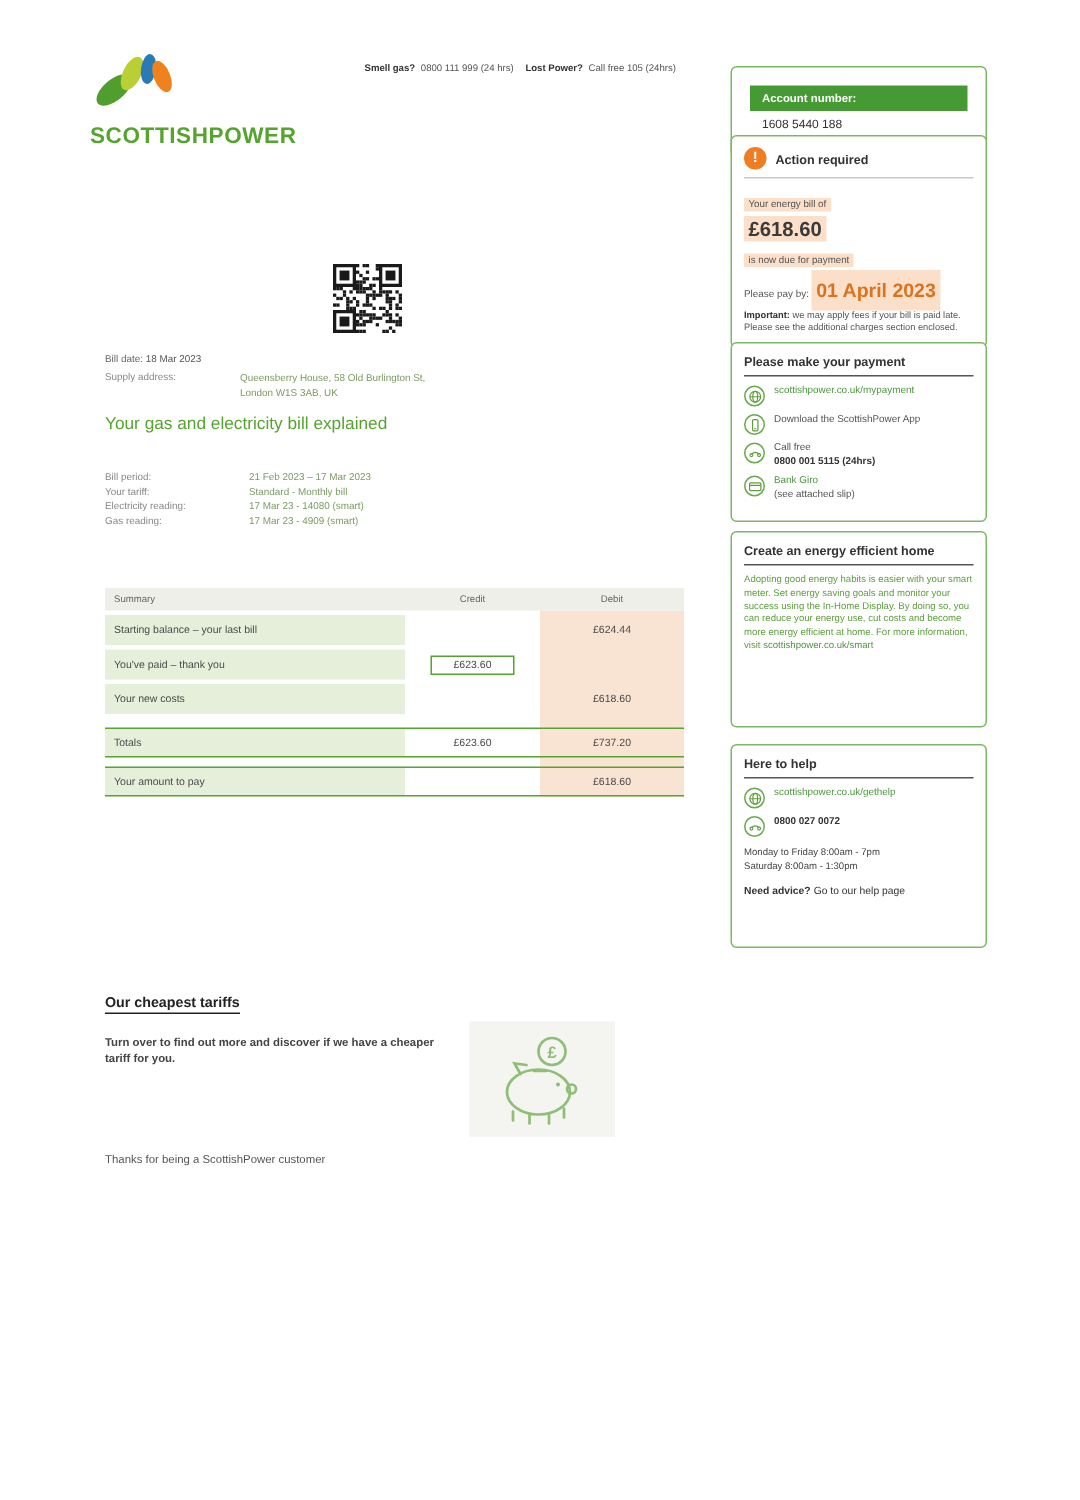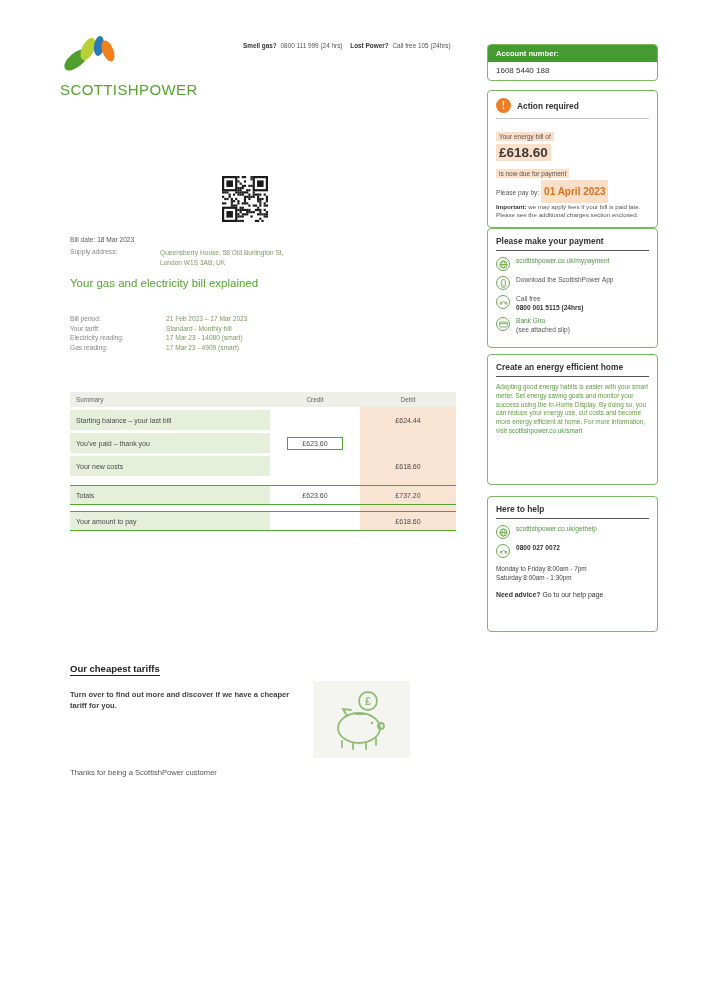--- a/index.html
+++ b/index.html
@@ -2,21 +2,21 @@
 <html><head>
 <meta charset="utf-8">
 <style>
   * { margin:0; padding:0; box-sizing:border-box; }
   html,body { background:#ffffff; }
   body { font-family:"Liberation Sans", sans-serif; color:#333; }
   .page { position:relative; width:720px; height:1000px; background:#fff; overflow:hidden; }
 
   
   .logo { position:absolute; left:60px; top:34px; }
-  .brand { font-size:15px; font-weight:normal; color:#55a42f; letter-spacing:0.4px; margin-top:1px; }
+  .brand { font-size:15px; font-weight:bold; color:#55a42f; letter-spacing:0.4px; margin-top:1px; }
   .emergency { position:absolute; left:243px; top:42px; width:230px; font-size:6.4px; color:#555; }
   .emergency b { color:#333; margin-right:2px; }
   .emergency span { margin-right:6px; }
 
   
   .recipient { position:absolute; left:115px; top:127px; font-size:7.8px; line-height:10.5px; color:#2e2e2e; letter-spacing:0.2px; }
   .qr { position:absolute; left:222px; top:176px; width:46px; height:46px; }
   .billdate { position:absolute; left:70px; top:236px; font-size:6.6px; color:#666; }
   .billdate b { font-weight:normal; color:#555; }
   .supply { position:absolute; left:70px; top:248px; font-size:6.6px; color:#888; display:flex; }
@@ -43,32 +43,32 @@
   .boxed { border:1px solid #55a42f; background:#fff; padding:2px 14px; }
 
   
   .tariffs-title { position:absolute; left:70px; top:663px; font-size:9.5px; font-weight:bold; color:#222; border-bottom:1.5px solid #222; padding-bottom:1px; }
   .tariffs-body { position:absolute; left:70px; top:690px; width:238px; font-size:7.6px; line-height:10.5px; color:#444;font-weight:bold; }
   .piggy { position:absolute; left:313px; top:681px; width:97px; height:77px; background:#f4f4f1; display:flex; align-items:center; justify-content:center; }
   .thanks { position:absolute; left:70px; top:768px; font-size:7.6px; color:#555; }
 
   
   .sbox { position:absolute; left:487px; width:171px; background:#fff; border:1.5px solid #7cb85f; border-radius:4px; padding:7px 8px; }
-  .acct { top:44px; padding:0; overflow:hidden; }
+  .acct { top:44px; padding:12px; overflow:hidden; }
   .acct-head { background:#459a33; color:#fff; font-size:7.6px; font-weight:bold; padding:4px 8px; }
   .acct-val { font-size:8px; color:#333; padding:4px 8px 5px 8px; }
   .action { top:90px; min-height:133px; }
   .title-row { display:flex; align-items:center; gap:6px; font-size:8.4px; font-weight:bold; color:#333; }
   .alert { width:15px; height:15px; border-radius:50%; background:#ef7d23; color:#fff; font-size:10px; font-weight:bold; text-align:center; line-height:15px; flex:none; }
   .divider { border-top:1px solid #c9c9c9; margin:5px 0 6px 0; }
   .hl { background:#fbdfc9; display:inline-block; padding:1px 3px; }
   .peach-small { font-size:6.5px; color:#555; }
   .peach-amount { font-size:13.5px; font-weight:bold; color:#3a3a3a; margin:1px 0; }
   .payby { margin-top:6px; font-size:6.6px; color:#555; }
-  .payby .date { background:#fbdfc9; color:#d9731f; font-weight:bold; padding:6px 3px; font-size:10px; }
+  .payby .date { background:#fbdfc9; color:#d9731f; font-weight:bold; padding:6px 3px; font-size:13px; }
   .note { margin-top:6px; font-size:6.2px; line-height:8.4px; color:#555; }
   .note b { color:#333; }
   .payment { top:228px; min-height:120px; }
   .sbox-title { font-size:8.4px; font-weight:bold; color:#333; padding-bottom:4px; border-bottom:1px solid #555; margin-bottom:6px; line-height:10px; }
   .s-item { display:flex; gap:6px; align-items:flex-start; margin:5px 0; }
   .circle-ic { width:14px; height:14px; border:1px solid #69a94b; border-radius:50%; display:flex; align-items:center; justify-content:center; flex:none; }
   .s-text { font-size:6.6px; line-height:8.6px; color:#555; }
   .green-link { color:#4f9640; word-break:break-all; }
   .bold-num { font-weight:bold; color:#333; }
   .efficient { top:354px; min-height:131px; }

